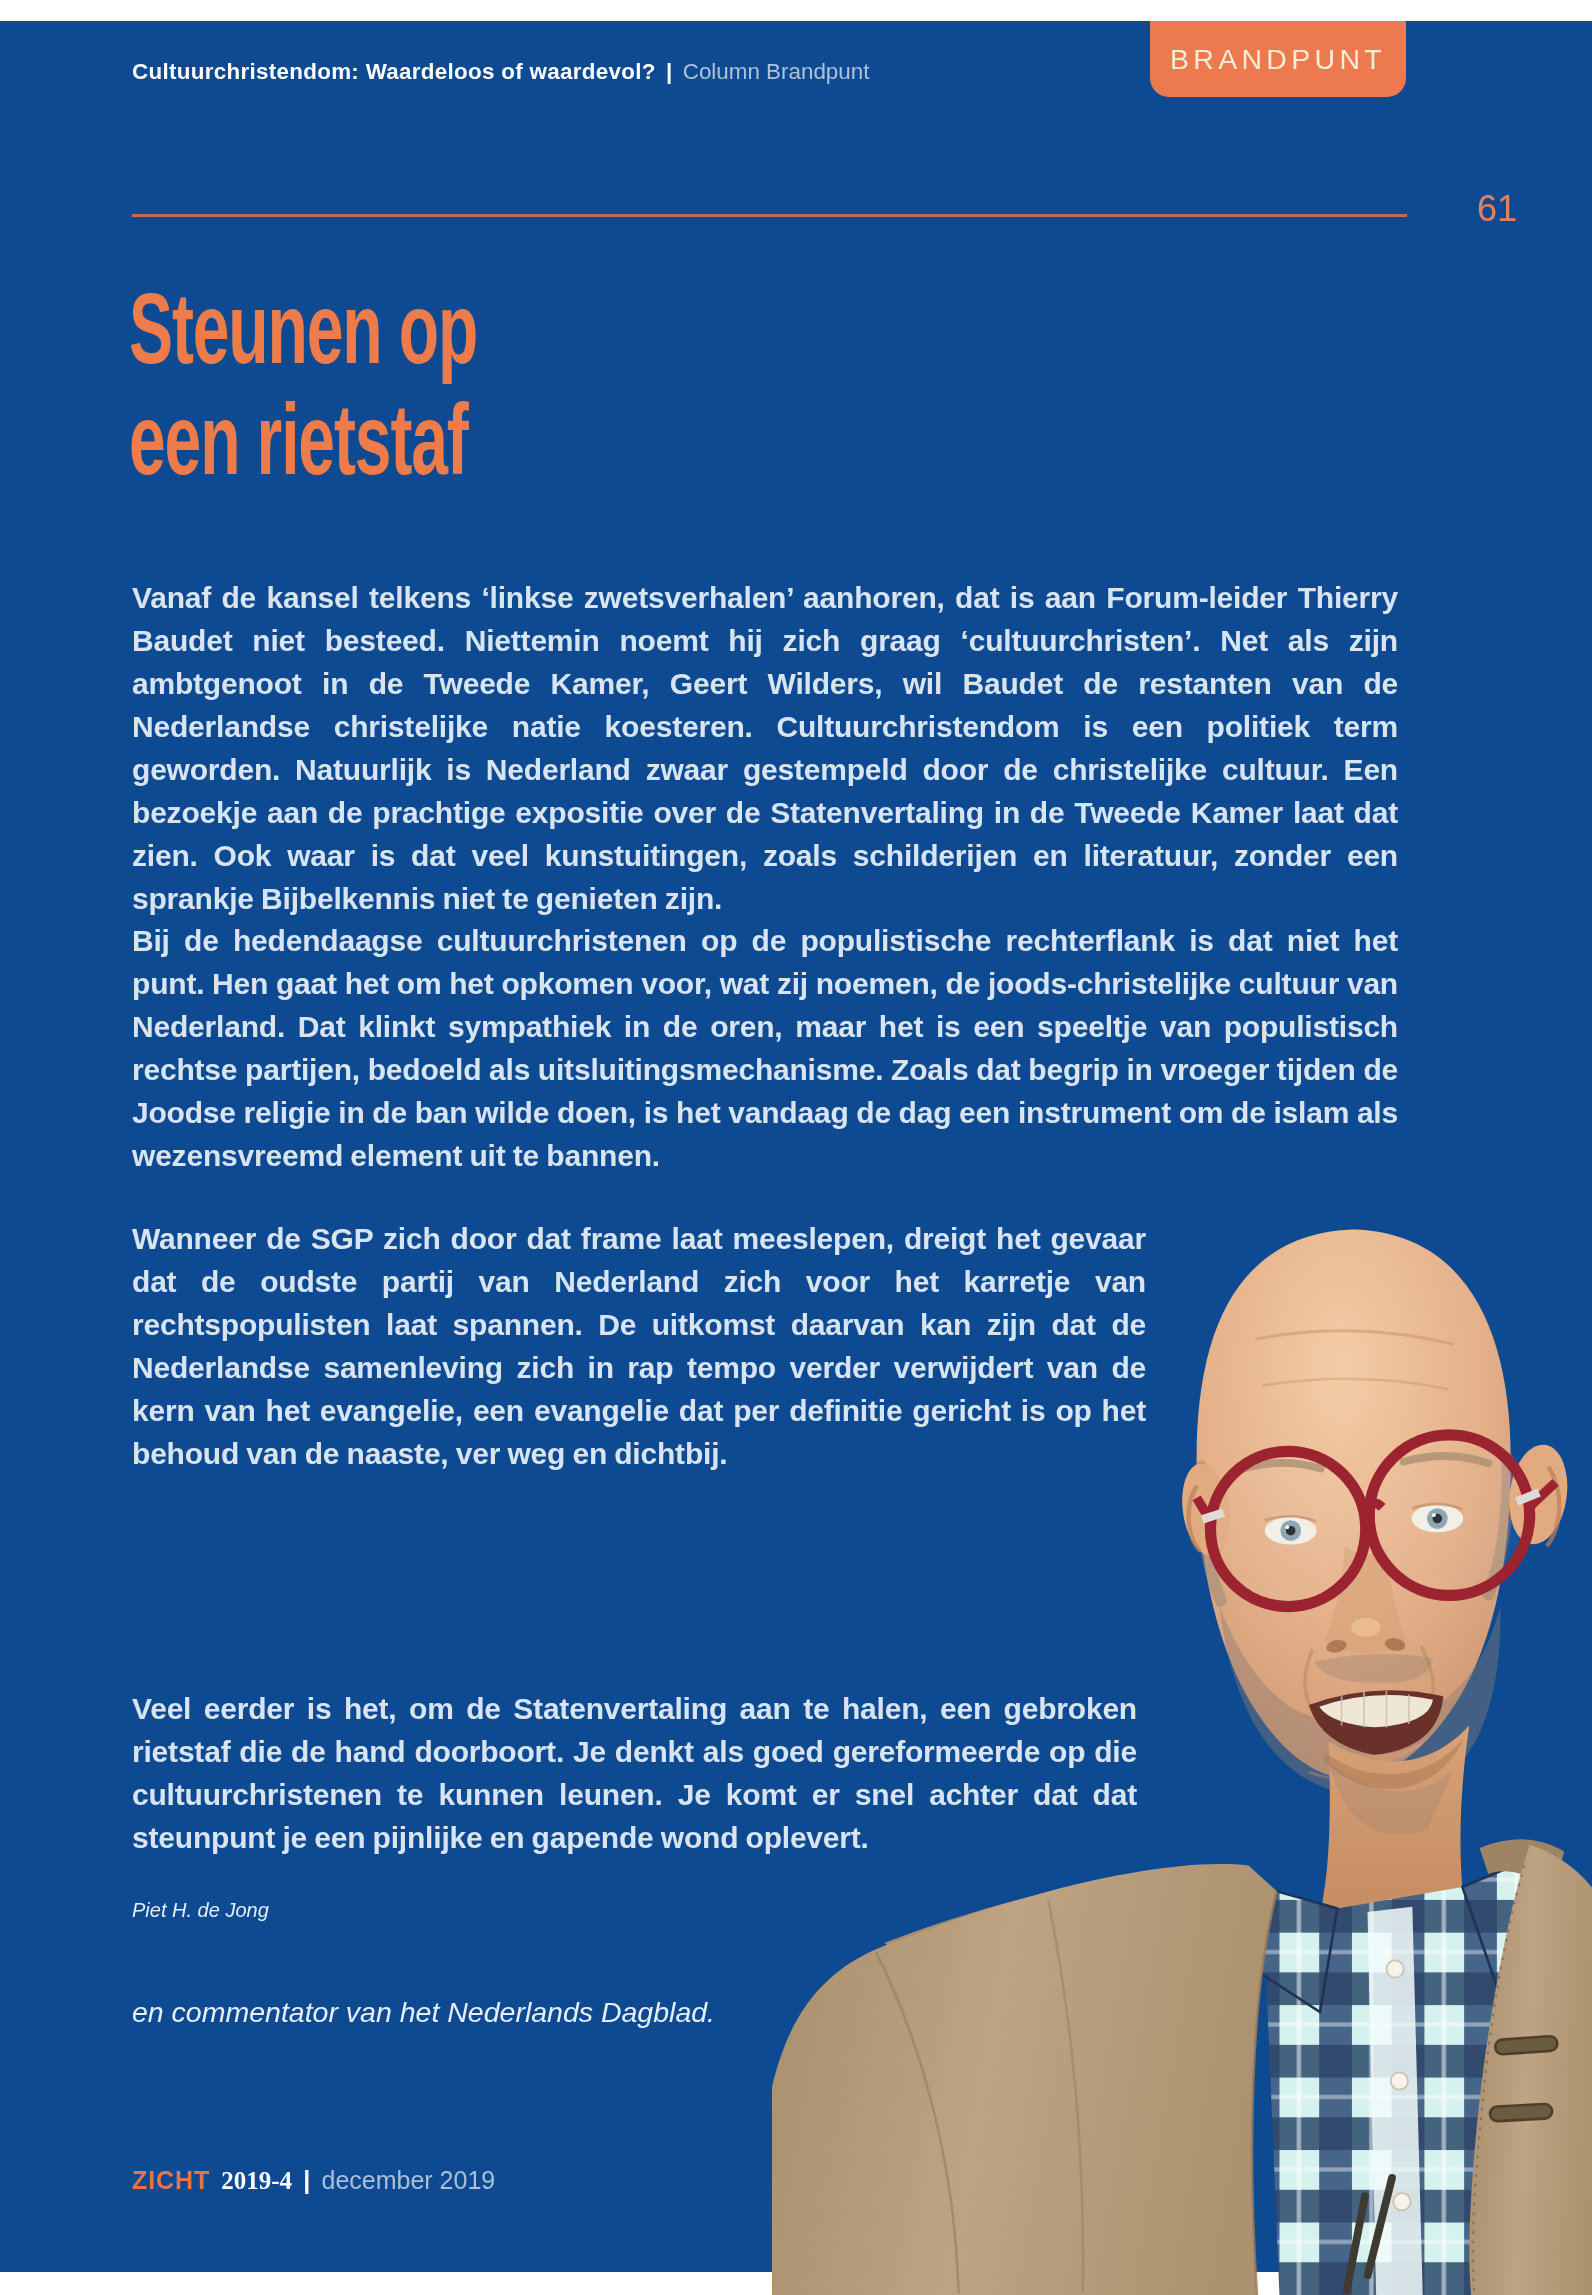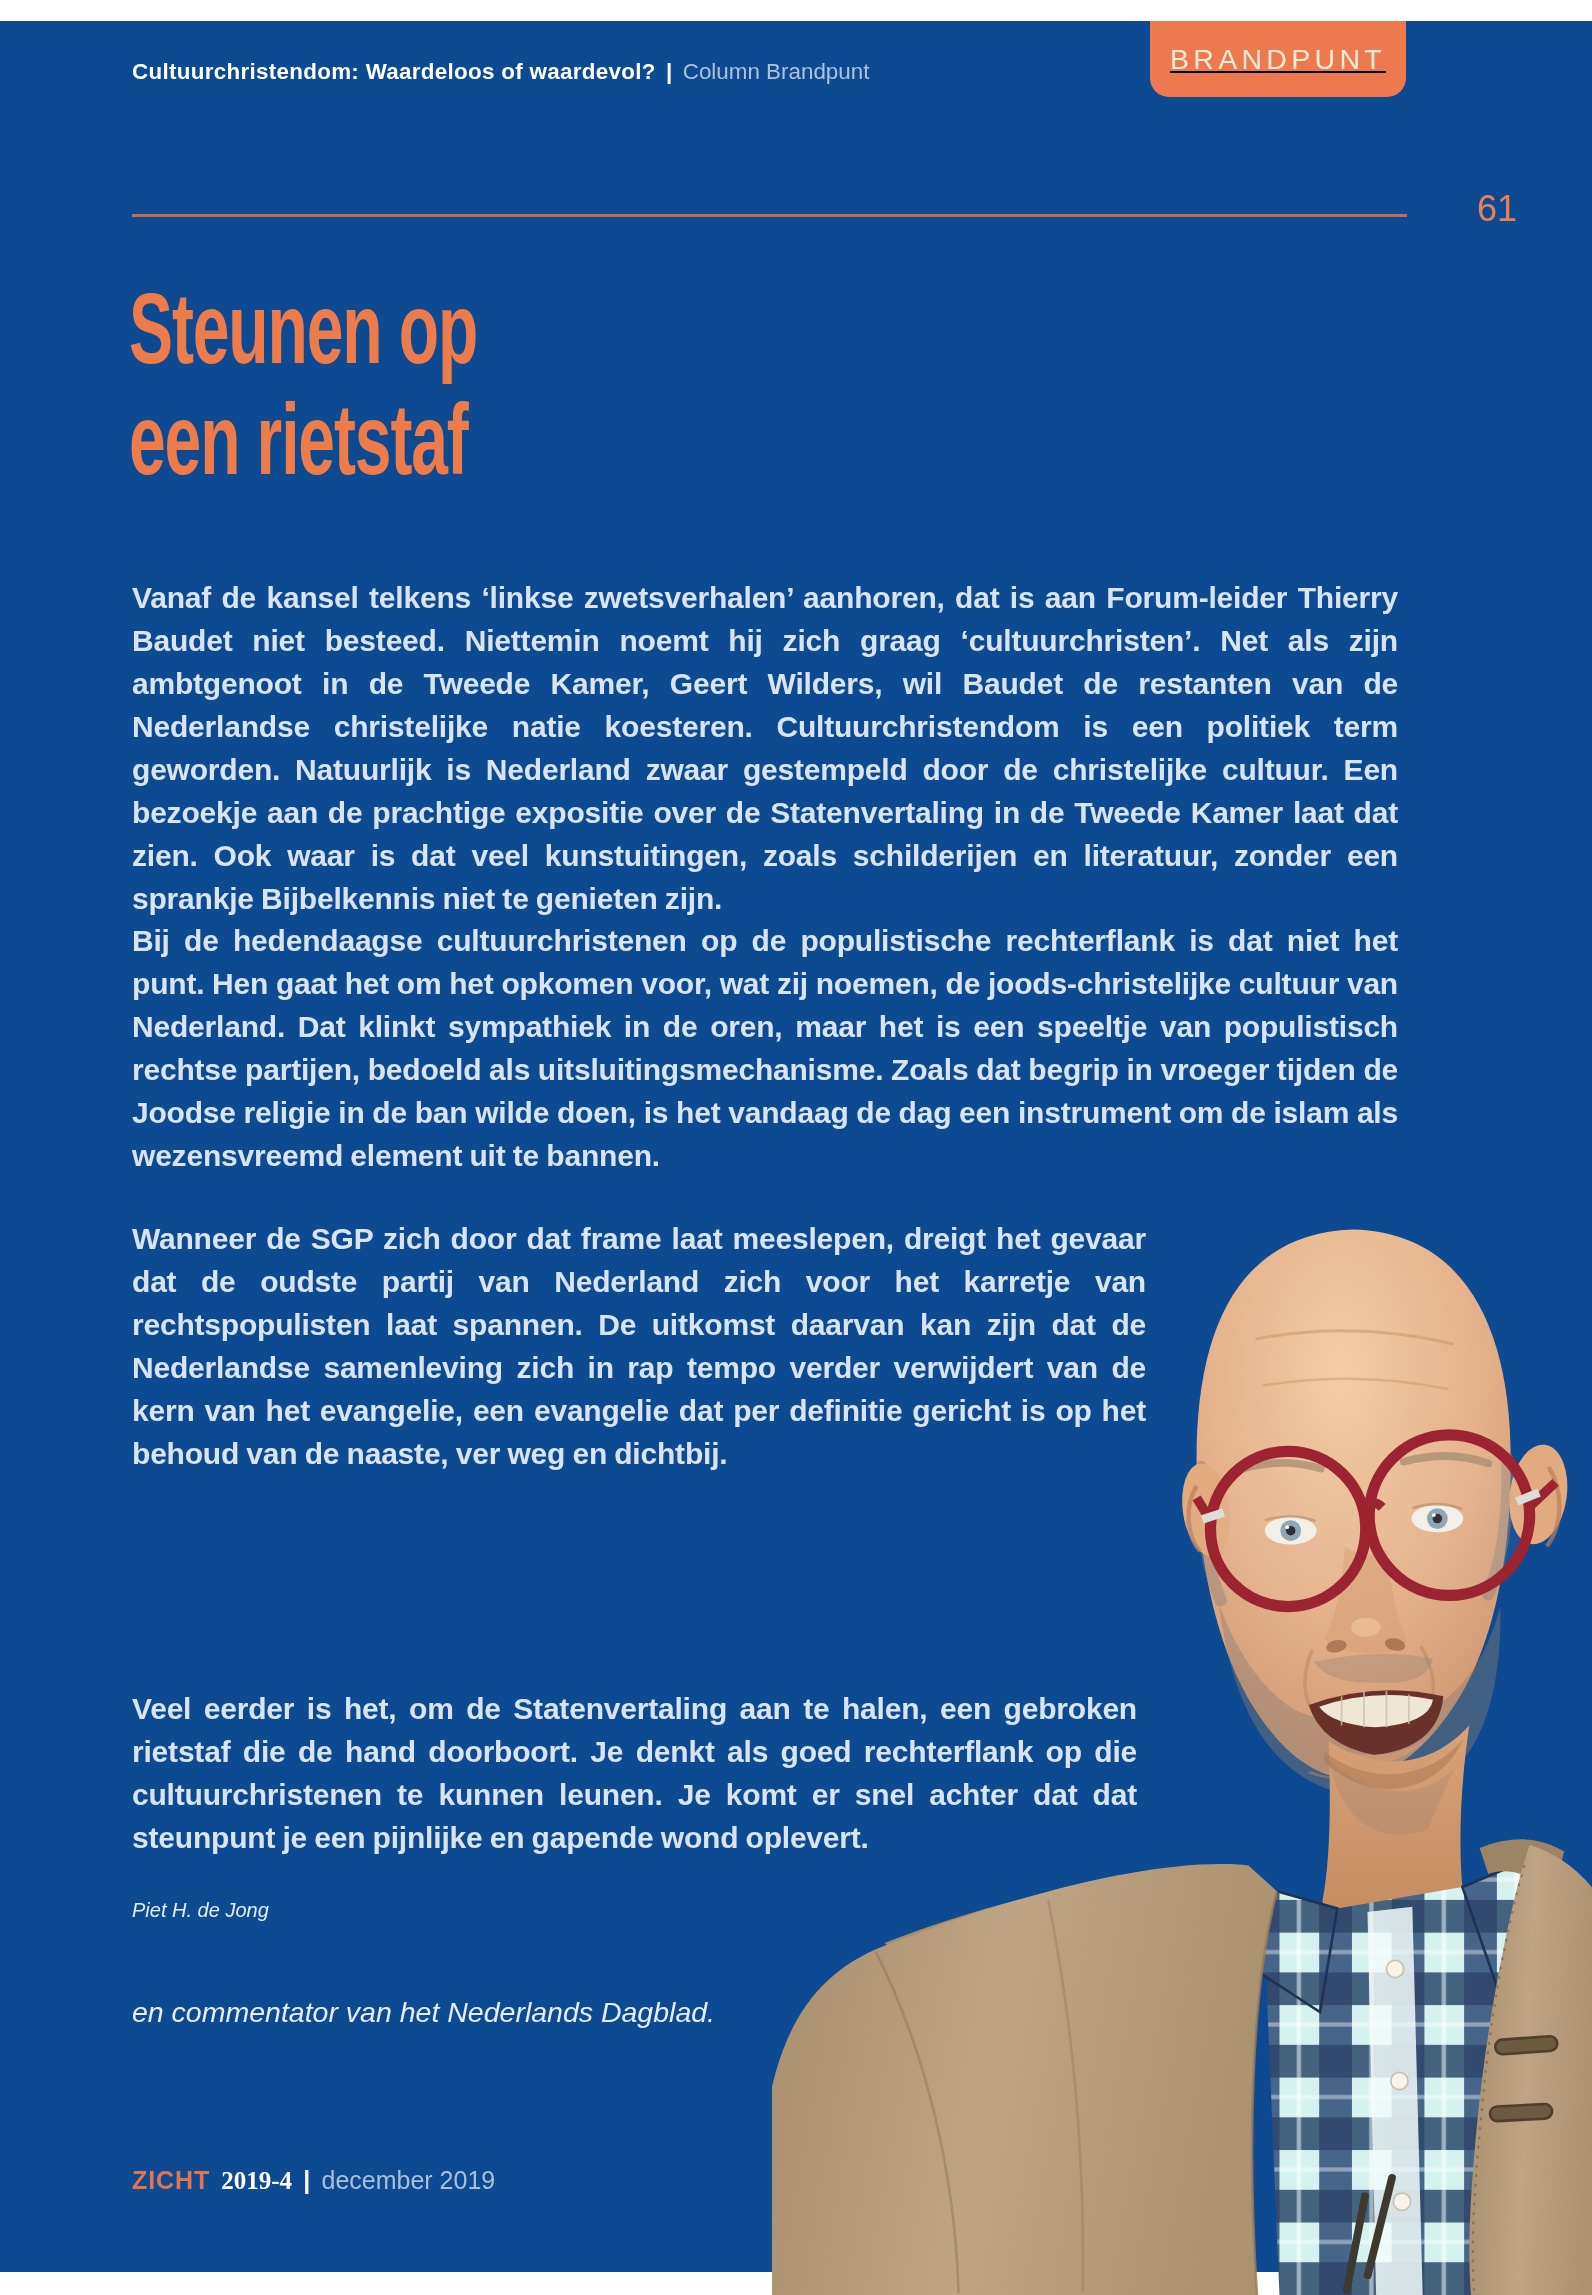--- a/index.html
+++ b/index.html
@@ -7,21 +7,21 @@
     position:relative;width:1592px;height:2295px;overflow:hidden;
     background:#ffffff;font-family:"Liberation Sans",sans-serif;
   }
   .page{
     position:absolute;left:0;top:21px;width:1592px;height:2251px;
     background:#0e4a92;
   }
   .tab{
     position:absolute;left:1150px;top:21px;width:256px;height:76px;
     background:#ec7a4e;border-radius:0 0 19px 19px;
-    display:flex;align-items:center;justify-content:center;text-decoration:underline;
+    display:flex;align-items:center;justify-content:center;
   }
   .tab-label{
     color:#f8ecd6;font-size:28.5px;letter-spacing:4.3px;font-weight:400;
   }
   .kicker{
     position:absolute;left:132px;top:59px;display:flex;gap:10.4px;align-items:baseline;
     font-size:22.4px;white-space:nowrap;
   }
   .kicker-bold{color:#ffffff;font-weight:700;letter-spacing:0.3px;text-align:right;}
   .kicker-sep{color:#ffffff;font-weight:700;}
@@ -87,21 +87,21 @@
   <div class="page-number">61</div>
 
   <div class="title">
     <div>Steunen op</div>
     <div>een rietstaf</div>
   </div>
 
   <p class="body-text p1">Vanaf de kansel telkens ‘linkse zwetsverhalen’ aanhoren, dat is aan Forum-leider Thierry Baudet niet besteed. Niettemin noemt hij zich graag ‘cultuurchristen’. Net als zijn ambtgenoot in de Tweede Kamer, Geert Wilders, wil Baudet de restanten van de Nederlandse christelijke natie koesteren. Cultuurchristendom is een politiek term geworden. Natuurlijk is Nederland zwaar gestempeld door de christelijke cultuur. Een bezoekje aan de prachtige expositie over de Statenvertaling in de Tweede Kamer laat dat zien. Ook waar is dat veel kunstuitingen, zoals schilderijen en literatuur, zonder een sprankje Bijbelkennis niet te genieten zijn.</p>
   <p class="body-text p2">Bij de hedendaagse cultuurchristenen op de populistische rechterflank is dat niet het punt. Hen gaat het om het opkomen voor, wat zij noemen, de joods-christelijke cultuur van Nederland. Dat klinkt sympathiek in de oren, maar het is een speeltje van populistisch rechtse partijen, bedoeld als uitsluitingsmechanisme. Zoals dat begrip in vroeger tijden de Joodse religie in de ban wilde doen, is het vandaag de dag een instrument om de islam als wezensvreemd element uit te bannen.</p>
   <p class="body-text p3">Wanneer de SGP zich door dat frame laat meeslepen, dreigt het gevaar dat de oudste partij van Nederland zich voor het karretje van rechtspopulisten laat spannen. De uitkomst daarvan kan zijn dat de Nederlandse samenleving zich in rap tempo verder verwijdert van de kern van het evangelie, een evangelie dat per definitie gericht is op het behoud van de naaste, ver weg en dichtbij.</p>
-  <p class="body-text p5">Veel eerder is het, om de Statenvertaling aan te halen, een gebroken rietstaf die de hand doorboort. Je denkt als goed rechterflank op die cultuurchristenen te kunnen leunen. Je komt er snel achter dat dat steunpunt je een pijnlijke en gapende wond oplevert.</p>
+  <p class="body-text p5">Veel eerder is het, om de Statenvertaling aan te halen, een gebroken rietstaf die de hand doorboort. Je denkt als goed gereformeerde op die cultuurchristenen te kunnen leunen. Je komt er snel achter dat dat steunpunt je een pijnlijke en gapende wond oplevert.</p>
 
   <p class="signature">Piet H. de Jong</p>
 
   <div class="bio">
     <div>en commentator van het Nederlands Dagblad.</div>
   </div>
 
   <div class="footer">
     <span class="footer-mag">ZICHT</span>
     <span class="footer-issue">2019-4</span>

